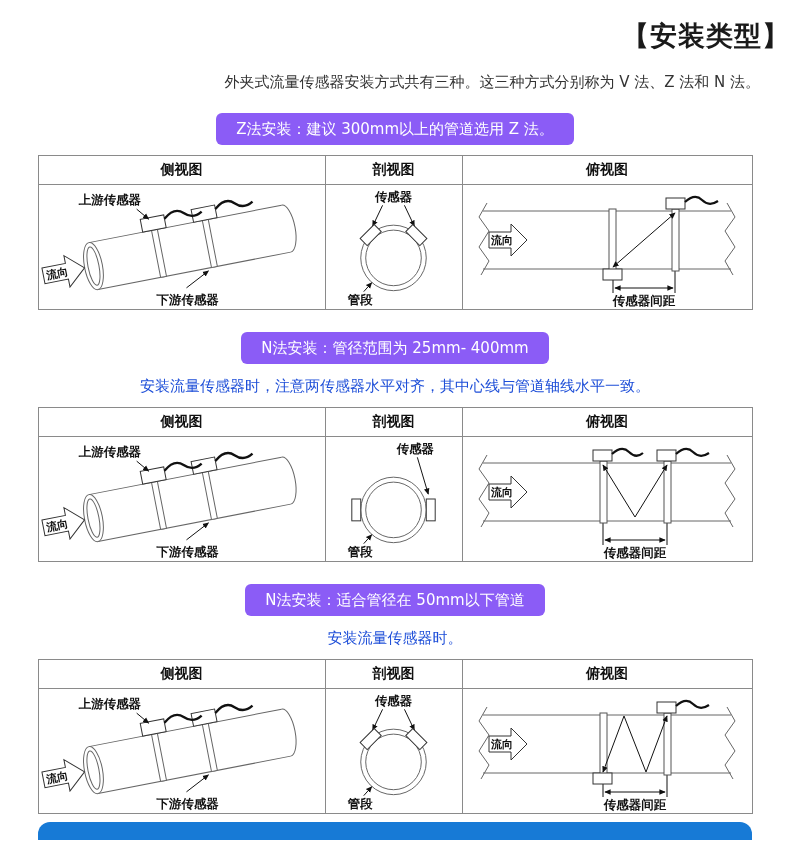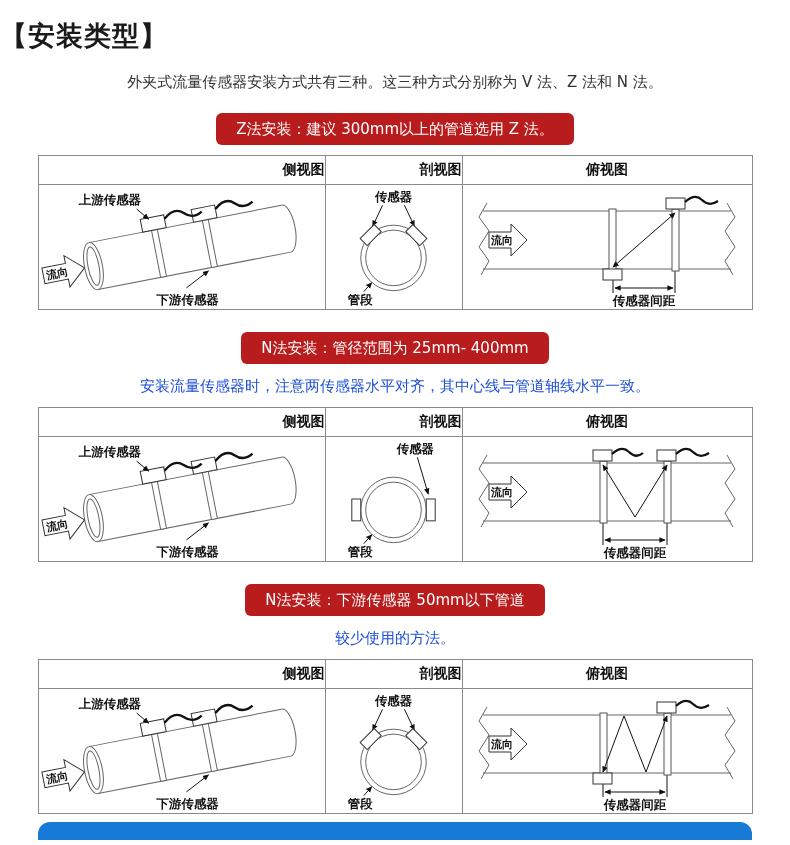--- a/index.html
+++ b/index.html
@@ -2,39 +2,39 @@
 <html><head>
 <meta charset="utf-8">
 <style>
   html,body{margin:0;padding:0;}
   body{
     width:790px;min-height:845px;background:#ffffff;
     font-family:"DejaVu Sans","Liberation Sans",sans-serif;color:#222;
   }
   .page{width:790px;overflow:hidden;}
   .title{
-    margin-top:18px;text-align:left;font-size:27px;font-weight:bold;
+    margin-top:18px;text-align:right;font-size:27px;font-weight:bold;
     color:#1a1a1a;letter-spacing:1px;line-height:36px;
   }
-  .intro{margin:18px 30px 0;text-align:center;font-size:15px;color:#333;line-height:21px;}
+  .intro{margin:18px 30px 0;text-align:right;font-size:15px;color:#333;line-height:21px;}
   .badge{
-    display:table;margin:20px auto 4px;background:#b91c1c;color:#fff;
+    display:table;margin:20px auto 4px;background:#8b5cf6;color:#fff;
     font-size:15px;line-height:16px;padding:8px 20px;border-radius:6px;
   }
   .badge.v{margin-top:22px}
   .note{margin:12px 30px 0;text-align:center;font-size:15px;color:#1d4ed8;line-height:21px;}
   .dtable{
     width:max-content;margin:10px auto 0;border:1px solid #8a8a8a;
   }
   .dt-header{display:grid;grid-template-columns:287px 137px 289px;border-bottom:1px solid #8a8a8a;}
   .dt-header .hcell{
     box-sizing:border-box;text-align:center;font-weight:bold;font-size:14px;
     padding:5px 0;color:#111;
   }
-  .dt-header .hcell:not(:last-child){border-right:1px solid #8a8a8a;text-align:right;}
+  .dt-header .hcell:not(:last-child){border-right:1px solid #8a8a8a;}
   .dt-body{display:grid;grid-template-columns:287px 137px 289px;}
   .cell{box-sizing:border-box;height:124px;position:relative;background:#fff;}
   .cell:not(:last-child){border-right:1px solid #8a8a8a;}
   .cell svg{display:block;width:100%;height:124px;}
   svg text{fill:#111;}
   .footer-bar{
     width:714px;height:18px;margin:8px auto 0;background:#177ad6;
     border-radius:12px 12px 0 0;
   }
 </style>
@@ -219,22 +219,22 @@
           <g>
             <polygon points="26,47 48,47 48,39 64,55 48,71 48,63 26,63" fill="#fff" stroke="#333"></polygon>
             <text x="28" y="59" font-size="11" font-weight="bold">流向</text>
           </g>
         </svg>
       </div>
 
     </div>
   </div>
 
-  <div class="badge v">N法安装：下游传感器 50mm以下管道</div>
-  <div class="note">较少使用的方法。</div>
+  <div class="badge v">N法安装：适合管径在 50mm以下管道</div>
+  <div class="note">安装流量传感器时。</div>
 
   <div class="dtable">
     <div class="dt-header">
       <div class="hcell">侧视图</div>
       <div class="hcell">剖视图</div>
       <div class="hcell">俯视图</div>
     </div>
     <div class="dt-body">
 
       <div class="cell">

